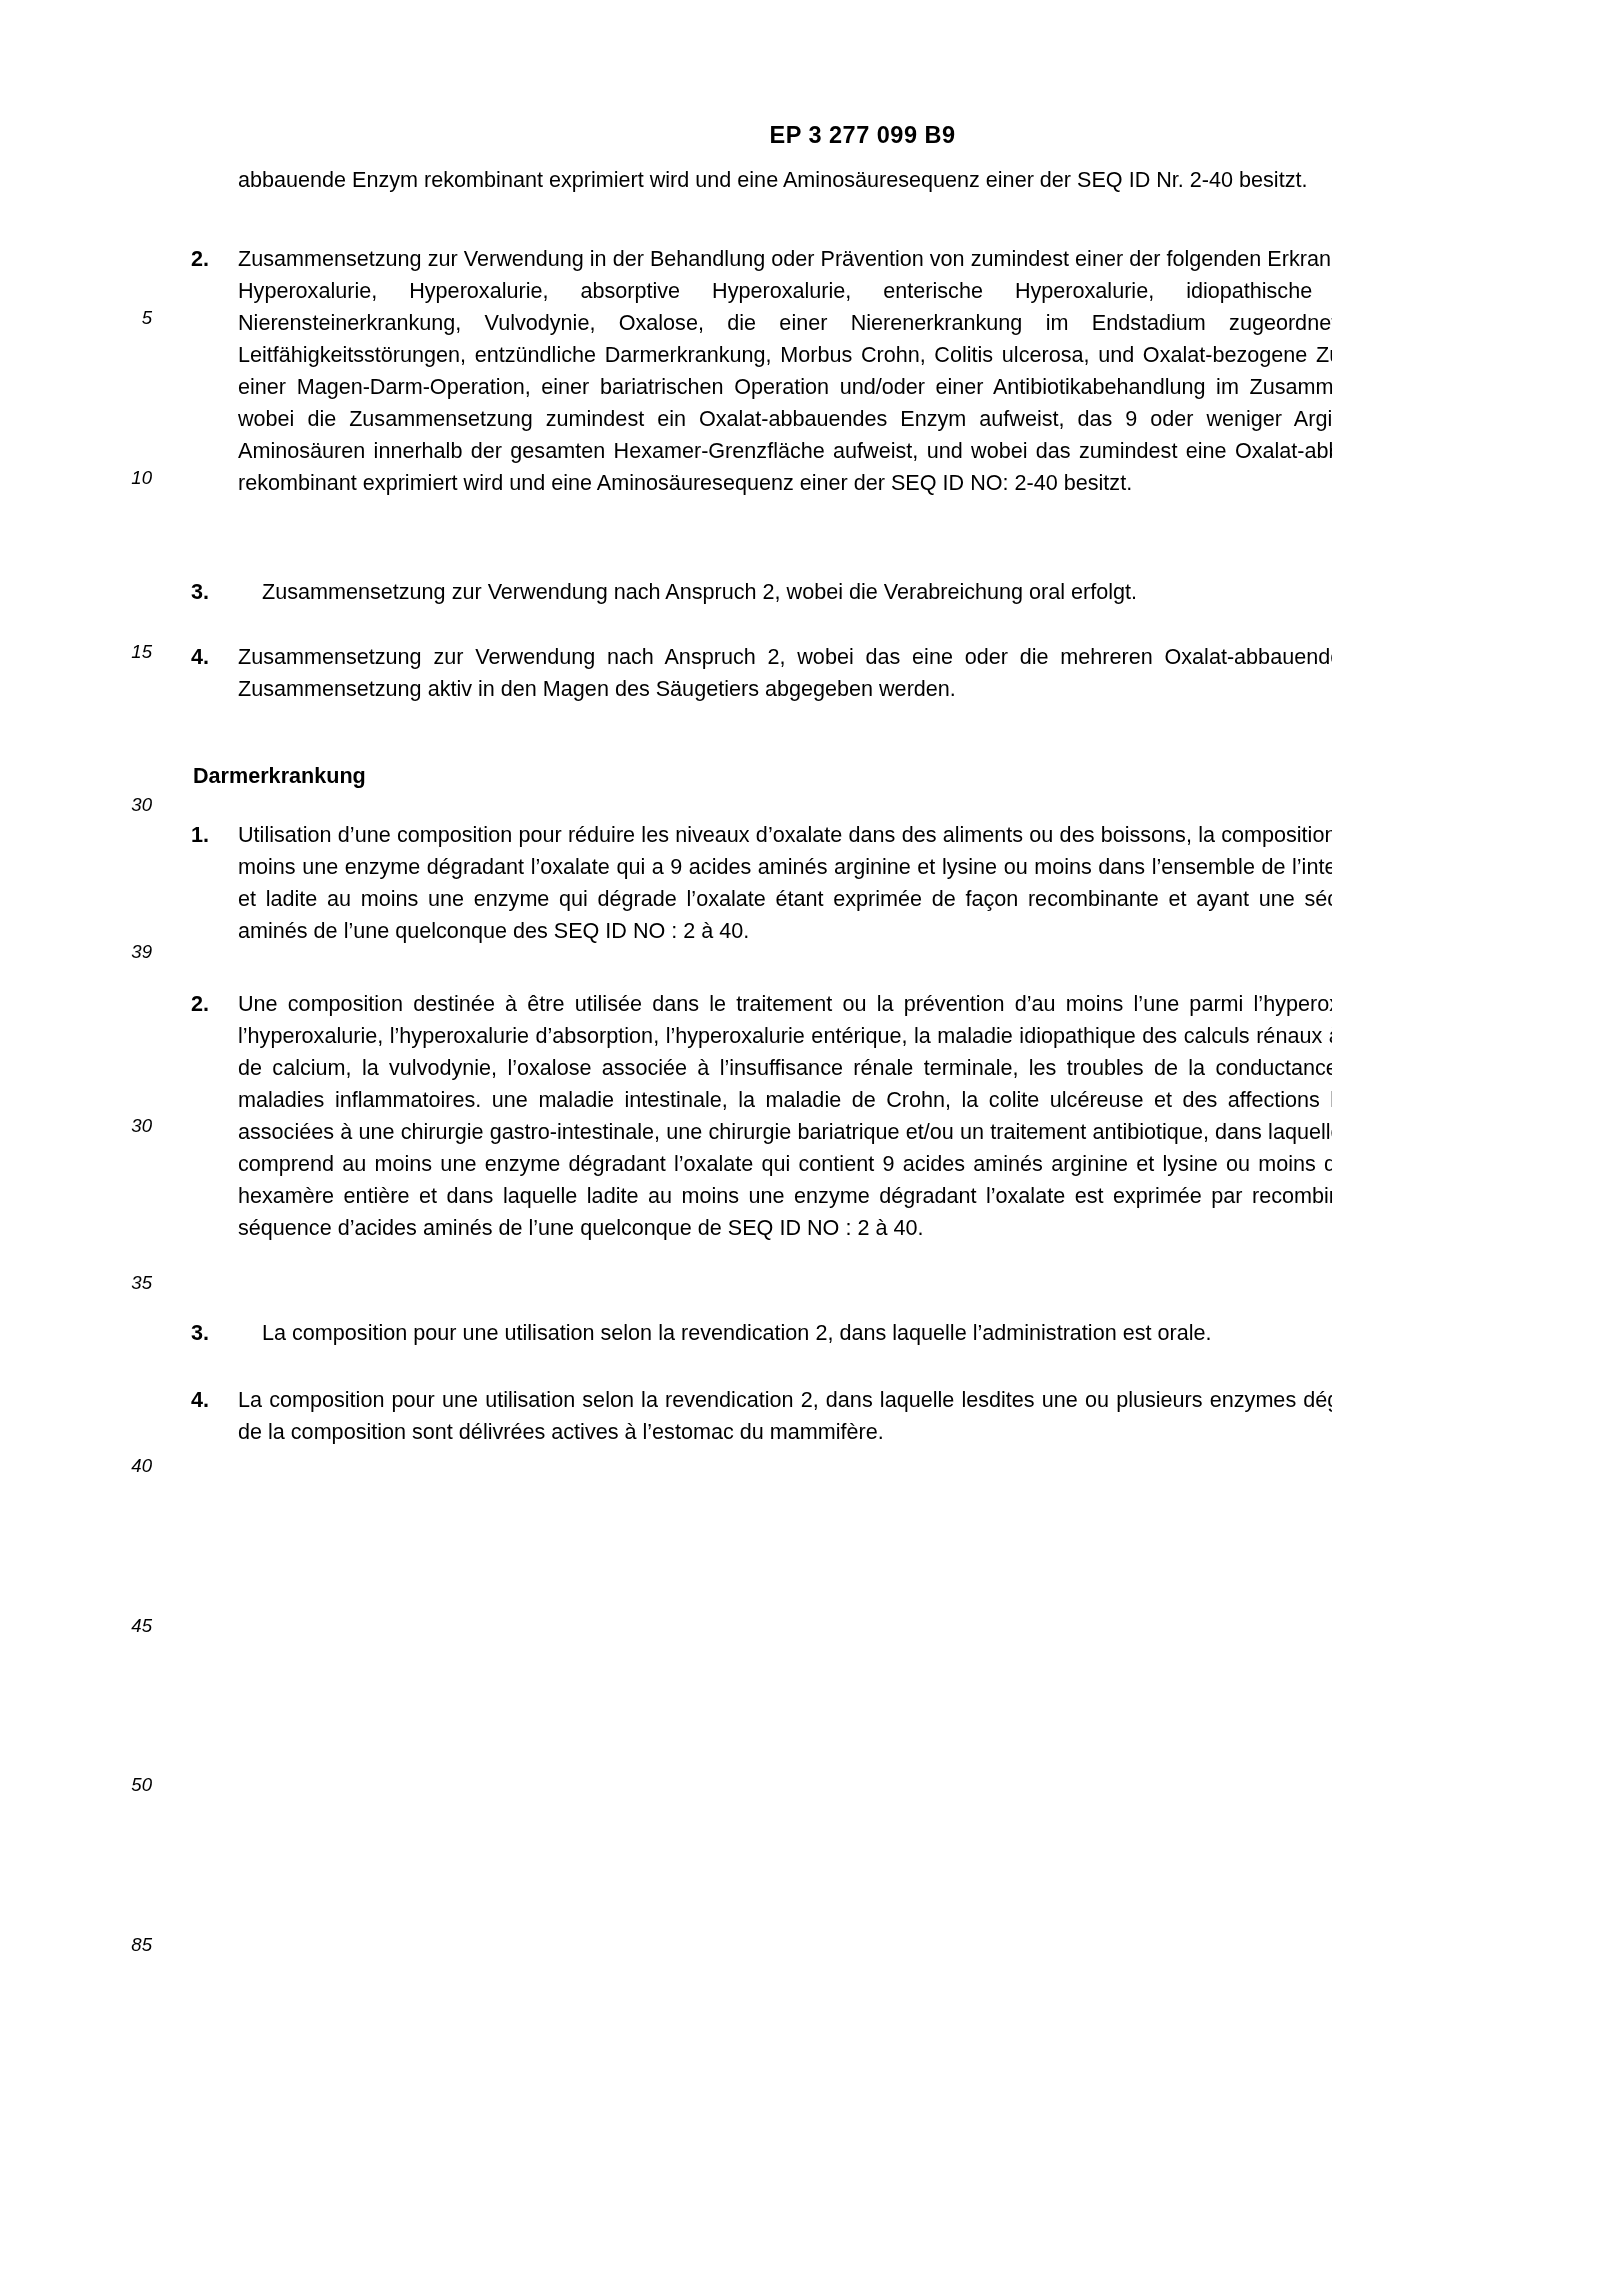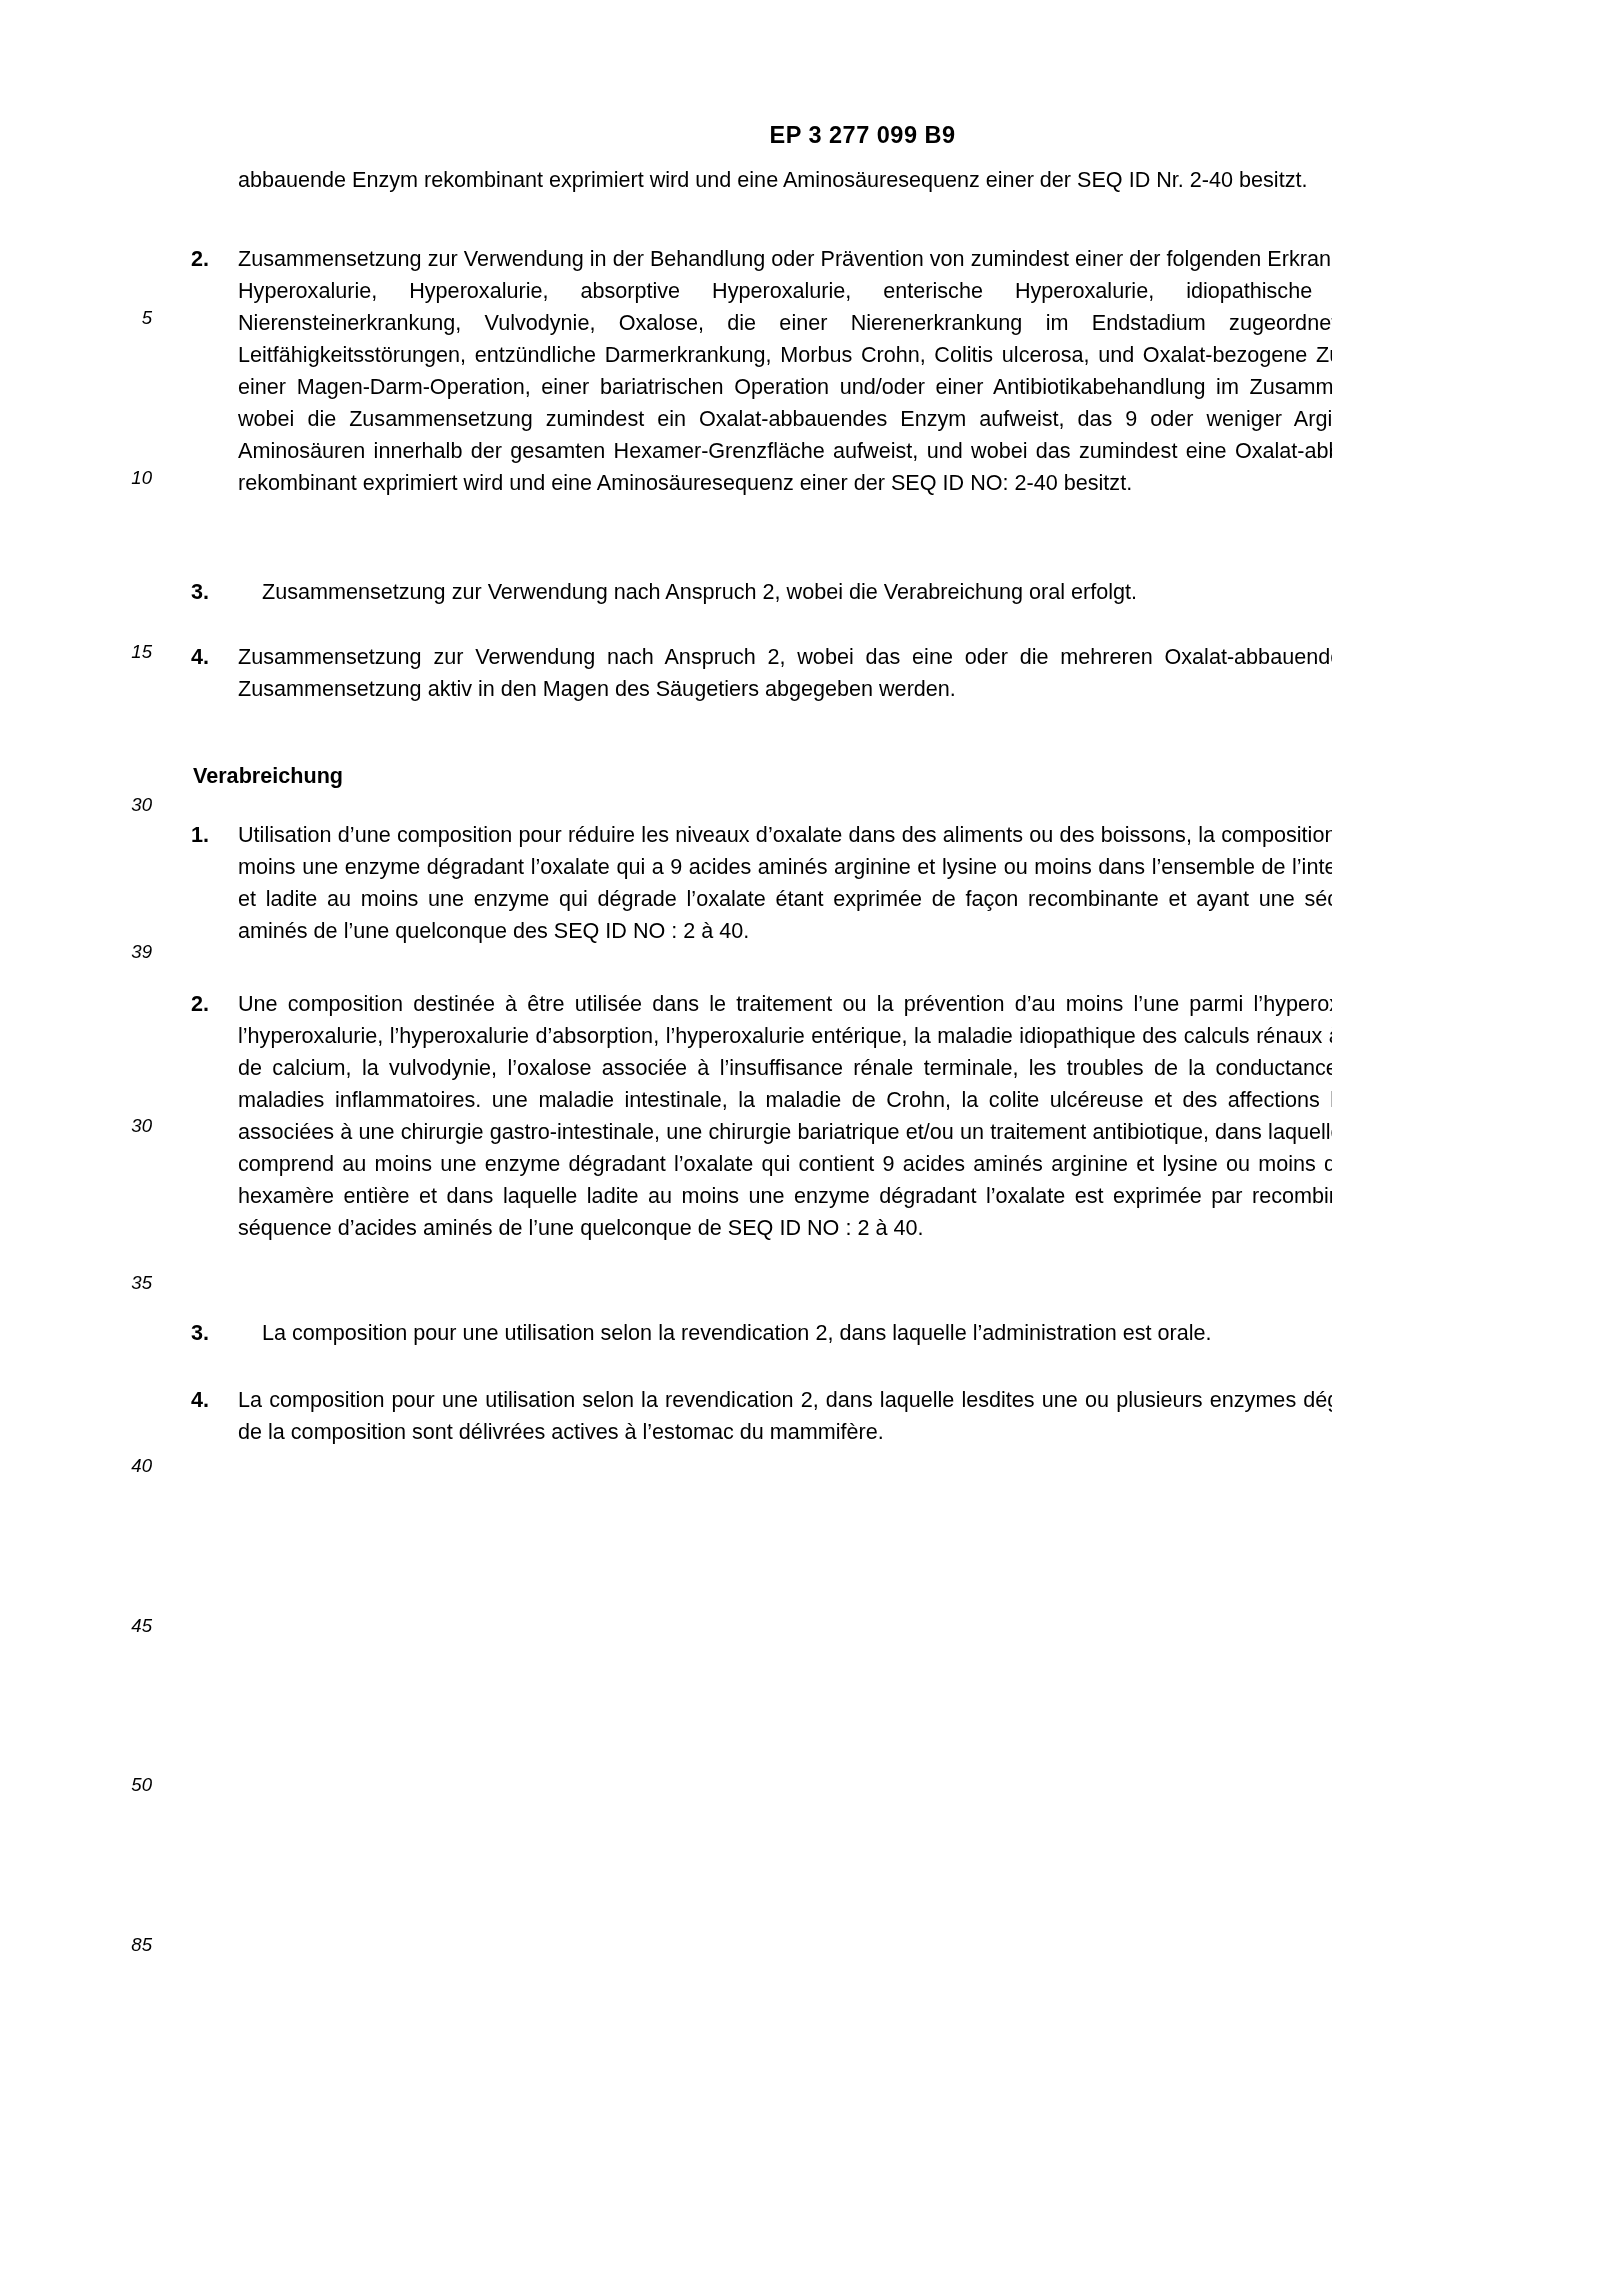--- a/index.html
+++ b/index.html
@@ -109,21 +109,21 @@
   <div class="claim body-text" style="top:576px">
     <span class="claim-num">3.</span>
     <p class="claim-text single">Zusammensetzung zur Verwendung nach Anspruch 2, wobei die Verabreichung oral erfolgt.</p>
   </div>
 
   <div class="claim body-text" style="top:641px">
     <span class="claim-num">4.</span>
     <p class="claim-text">Zusammensetzung zur Verwendung nach Anspruch 2, wobei das eine oder die mehreren Oxalat-abbauenden Enzyme der Zusammensetzung aktiv in den Magen des Säugetiers abgegeben werden.</p>
   </div>
 
-  <div class="section-heading" style="top:763px">Verabreichung</div>
+  <div class="section-heading" style="top:763px">Darmerkrankung</div>
 
   <div class="claim body-text" style="top:819px">
     <span class="claim-num">1.</span>
     <p class="claim-text">Utilisation d’une composition pour réduire les niveaux d’oxalate dans des aliments ou des boissons, la composition comprenant au moins une enzyme dégradant l’oxalate qui a 9 acides aminés arginine et lysine ou moins dans l’ensemble de l’interface hexamère et ladite au moins une enzyme qui dégrade l’oxalate étant exprimée de façon recombinante et ayant une séquence d’acides aminés de l’une quelconque des SEQ ID NO : 2 à 40.</p>
   </div>
 
   <div class="claim body-text" style="top:988px">
     <span class="claim-num">2.</span>
     <p class="claim-text">Une composition destinée à être utilisée dans le traitement ou la prévention d’au moins l’une parmi l’hyperoxalurie primaire, l’hyperoxalurie, l’hyperoxalurie d’absorption, l’hyperoxalurie entérique, la maladie idiopathique des calculs rénaux à base d’oxalate de calcium, la vulvodynie, l’oxalose associée à l’insuffisance rénale terminale, les troubles de la conductance cardiaque, les maladies inflammatoires. une maladie intestinale, la maladie de Crohn, la colite ulcéreuse et des affections liées à l’oxalate associées à une chirurgie gastro-intestinale, une chirurgie bariatrique et/ou un traitement antibiotique, dans laquelle la composition comprend au moins une enzyme dégradant l’oxalate qui contient 9 acides aminés arginine et lysine ou moins dans le interface hexamère entière et dans laquelle ladite au moins une enzyme dégradant l’oxalate est exprimée par recombinaison et a une séquence d’acides aminés de l’une quelconque de SEQ ID NO : 2 à 40.</p>
   </div>

